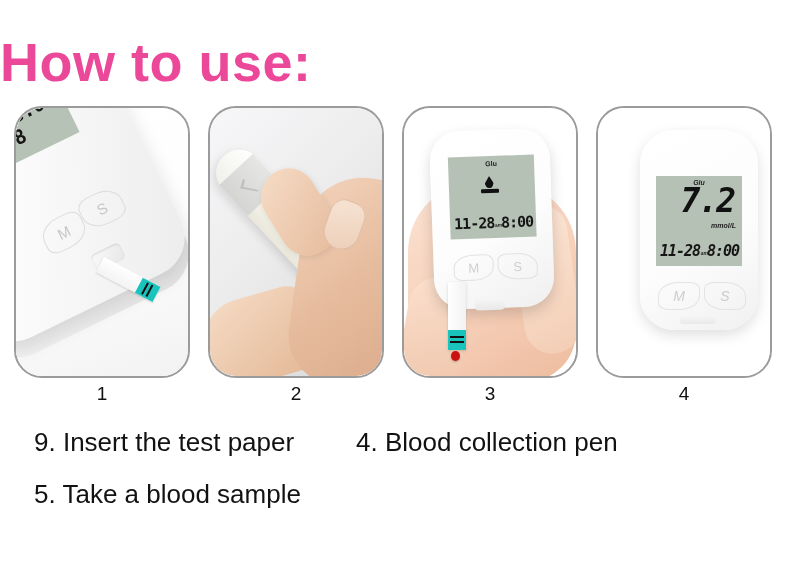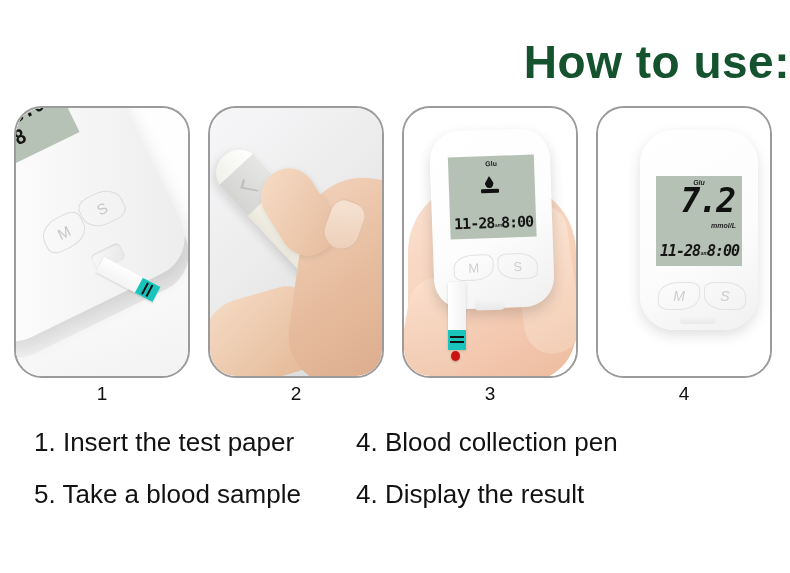--- a/index.html
+++ b/index.html
@@ -15,26 +15,26 @@
     overflow: hidden;
     position: relative;
   }
 
   
   #title {
     position: absolute;
     left: 0;
     top: 36px;
     width: 790px;
-    text-align: right;
-    font-size: 46px;
+    text-align: left;
+    font-size: 54px;
     font-weight: bold;
     letter-spacing: 0.5px;
     line-height: 52px;
-    color: #14532d;
+    color: #ec4899;
   }
 
   
   #panels {
     position: absolute;
     left: 14px;
     top: 106px;
     width: 762px;
     height: 274px;
   }
@@ -538,20 +538,19 @@
 
 <div id="numbers">
   <div class="num n1">1</div>
   <div class="num n2">2</div>
   <div class="num n3">3</div>
   <div class="num n4">4</div>
 </div>
 
 <div id="captions">
   <div class="cap-row">
-    <div class="cap left">1. Insert the test paper</div>
+    <div class="cap left">9. Insert the test paper</div>
     <div class="cap right">4. Blood collection pen</div>
   </div>
   <div class="cap-row">
     <div class="cap left">5. Take a blood sample</div>
-    <div class="cap right">4. Display the result</div>
   </div>
 </div>
 
 </body></html>

